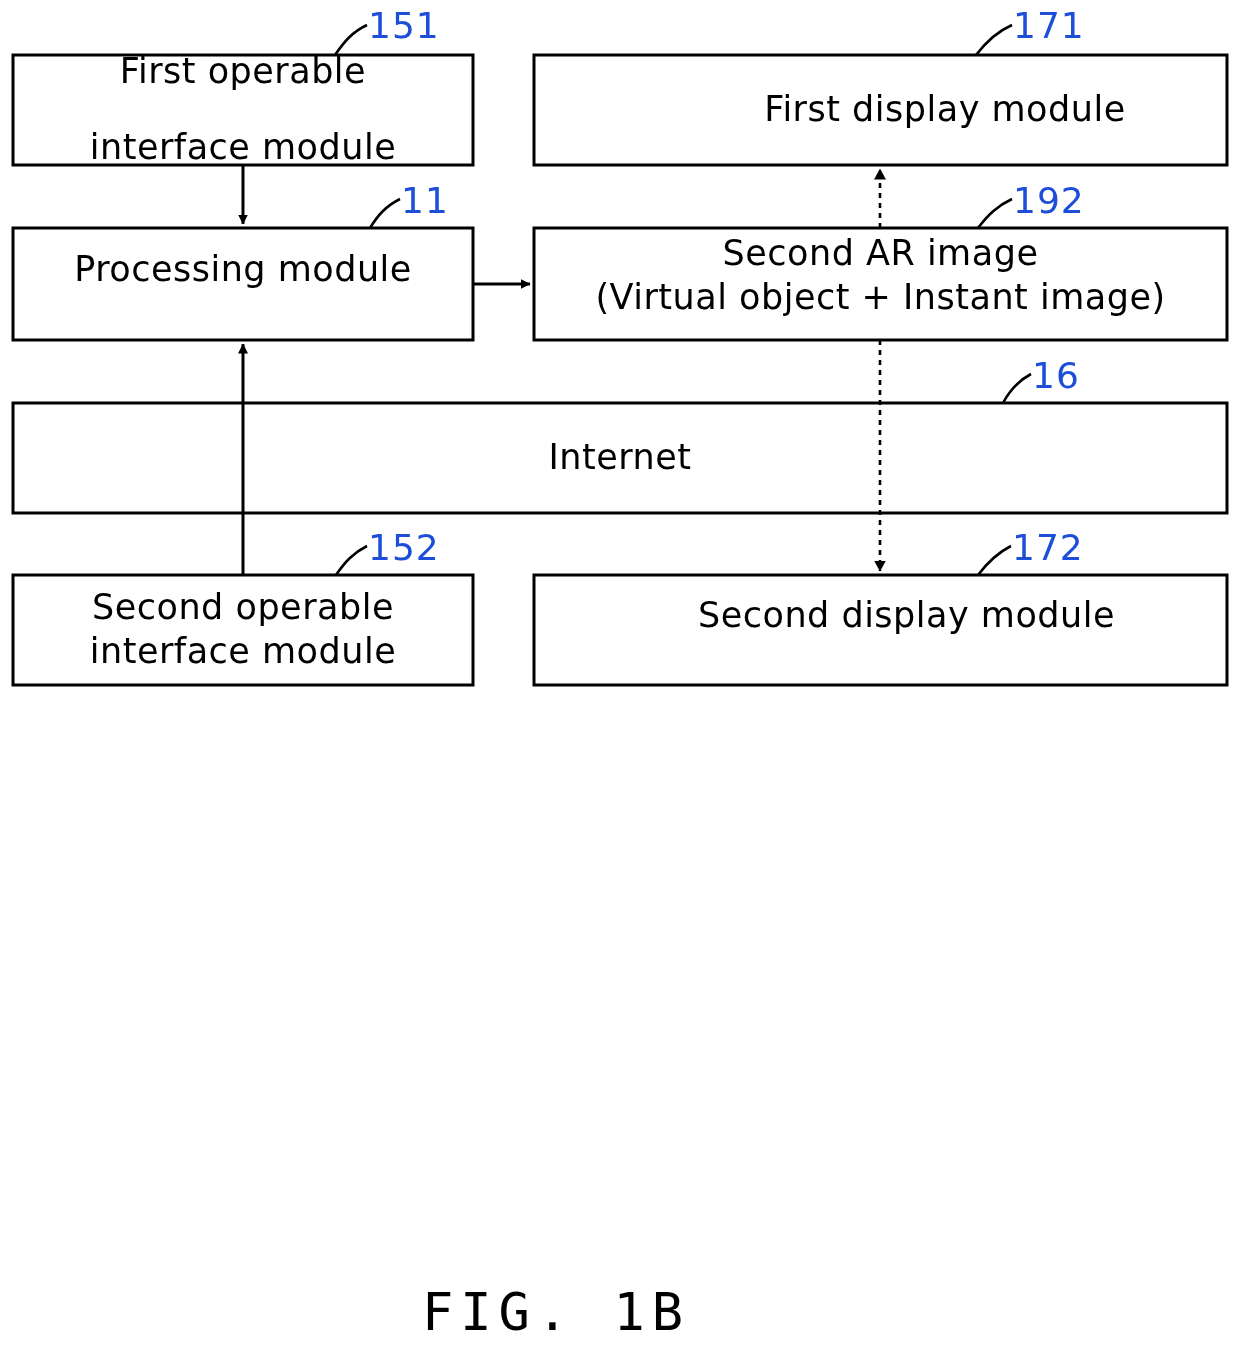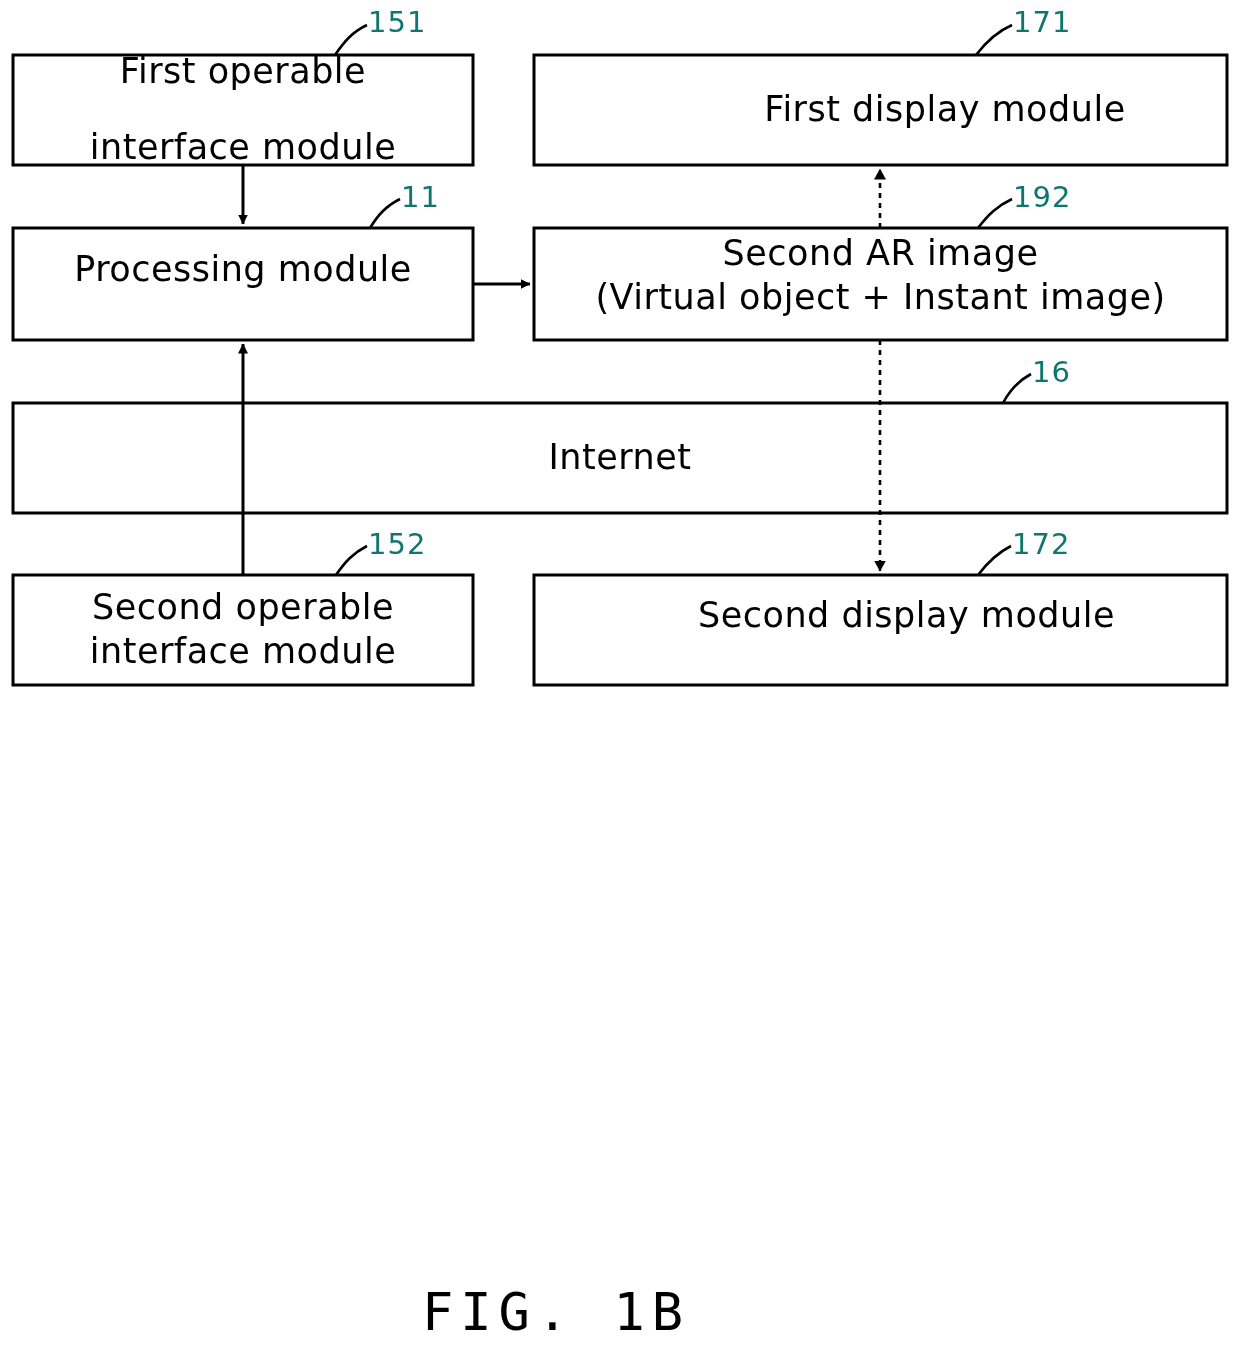--- a/index.html
+++ b/index.html
@@ -41,23 +41,23 @@
     letter-spacing: 0.5px;
     font-weight: 400;
     pointer-events: none;
   }
   .box-label span {
     white-space: nowrap;
     display: block;
   }
   .ref-num {
     position: absolute;
-    color: #0f766e;
+    color: #1d4ed8;
     font-family: "DejaVu Sans", sans-serif;
-    font-size: 29px;
+    font-size: 36px;
     line-height: 1;
     letter-spacing: 1px;
   }
   #fig-caption {
     position: absolute;
     left: 0;
     top: 1282px;
     width: 1112px;
     text-align: center;
     color: #000000;

